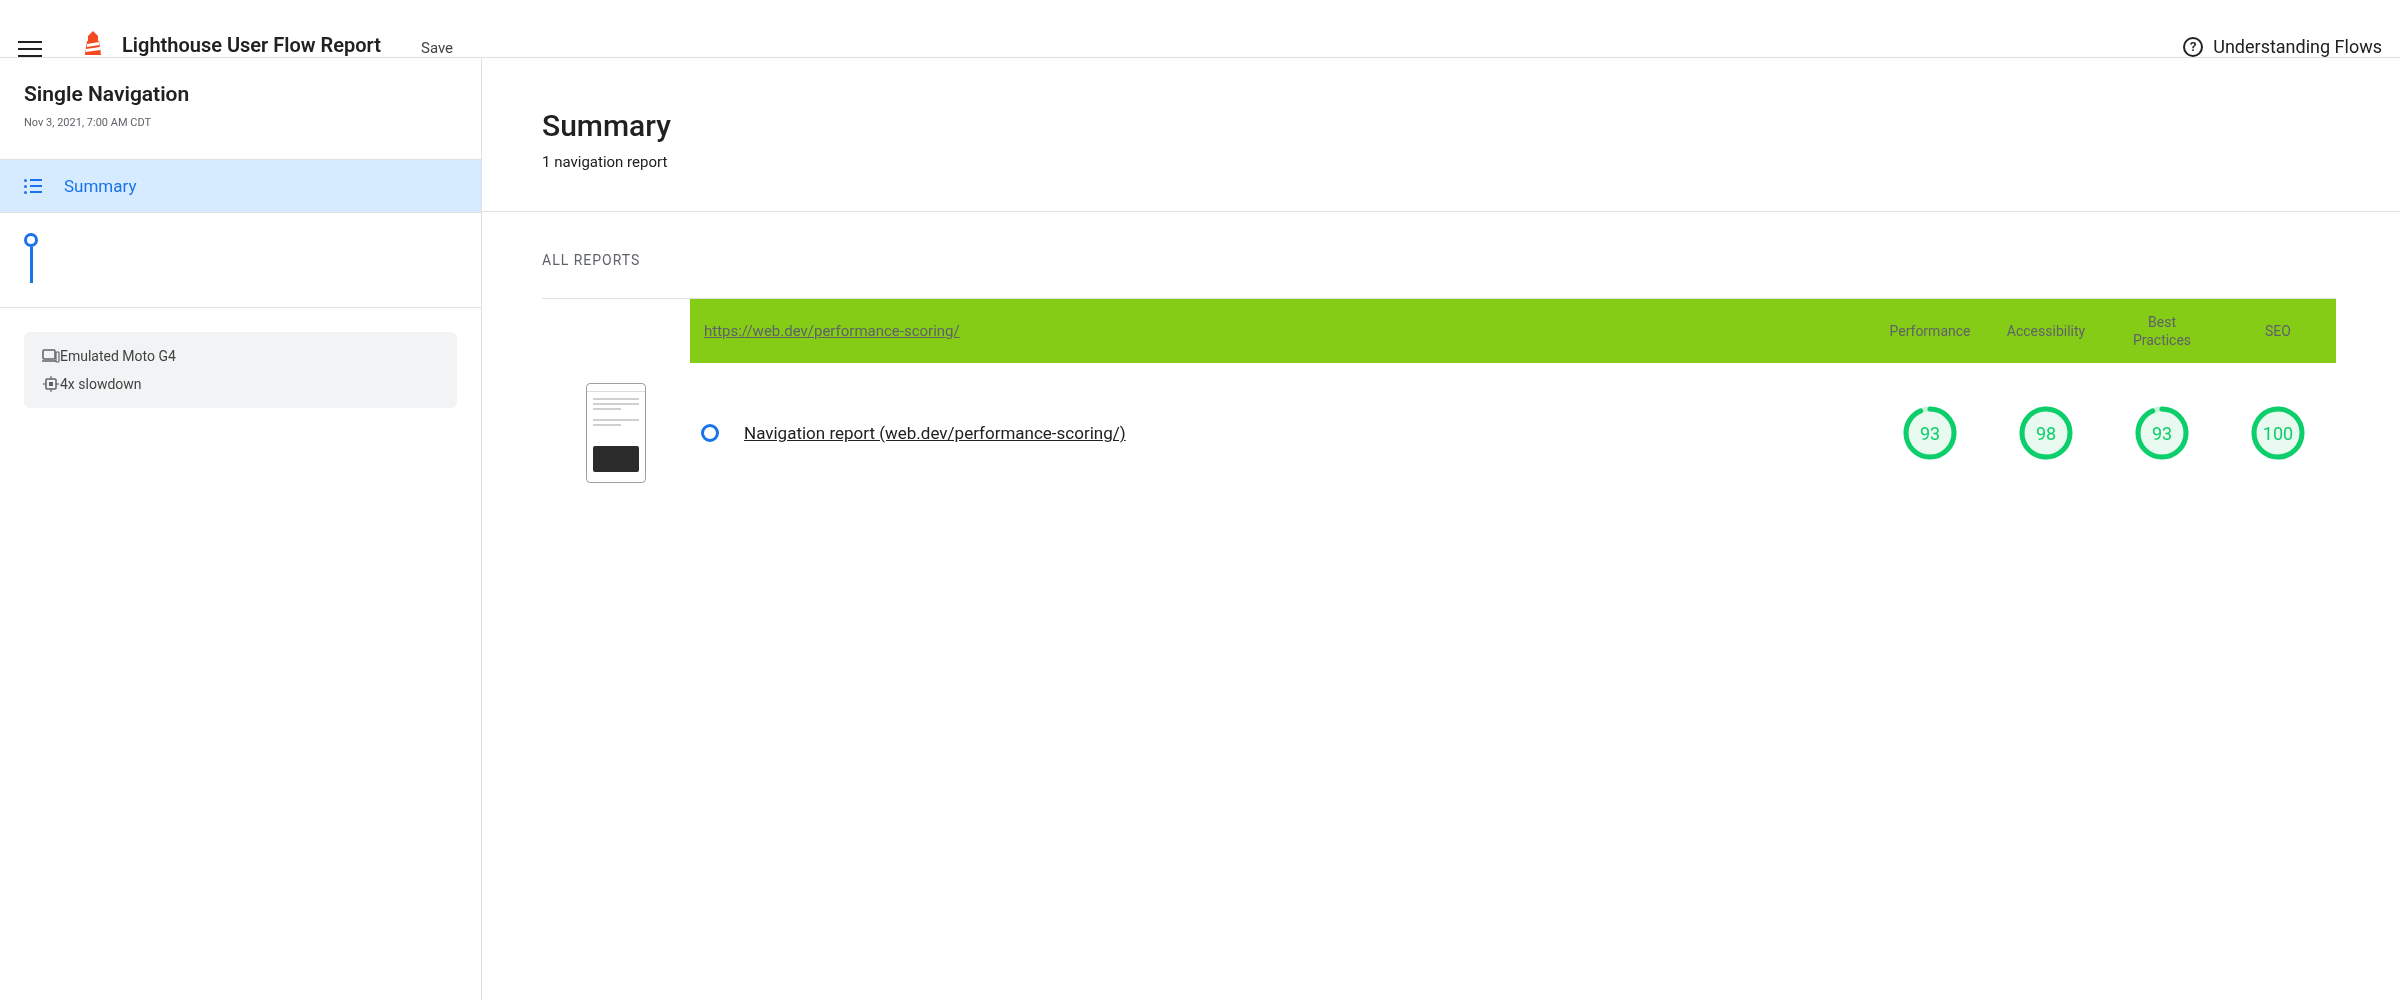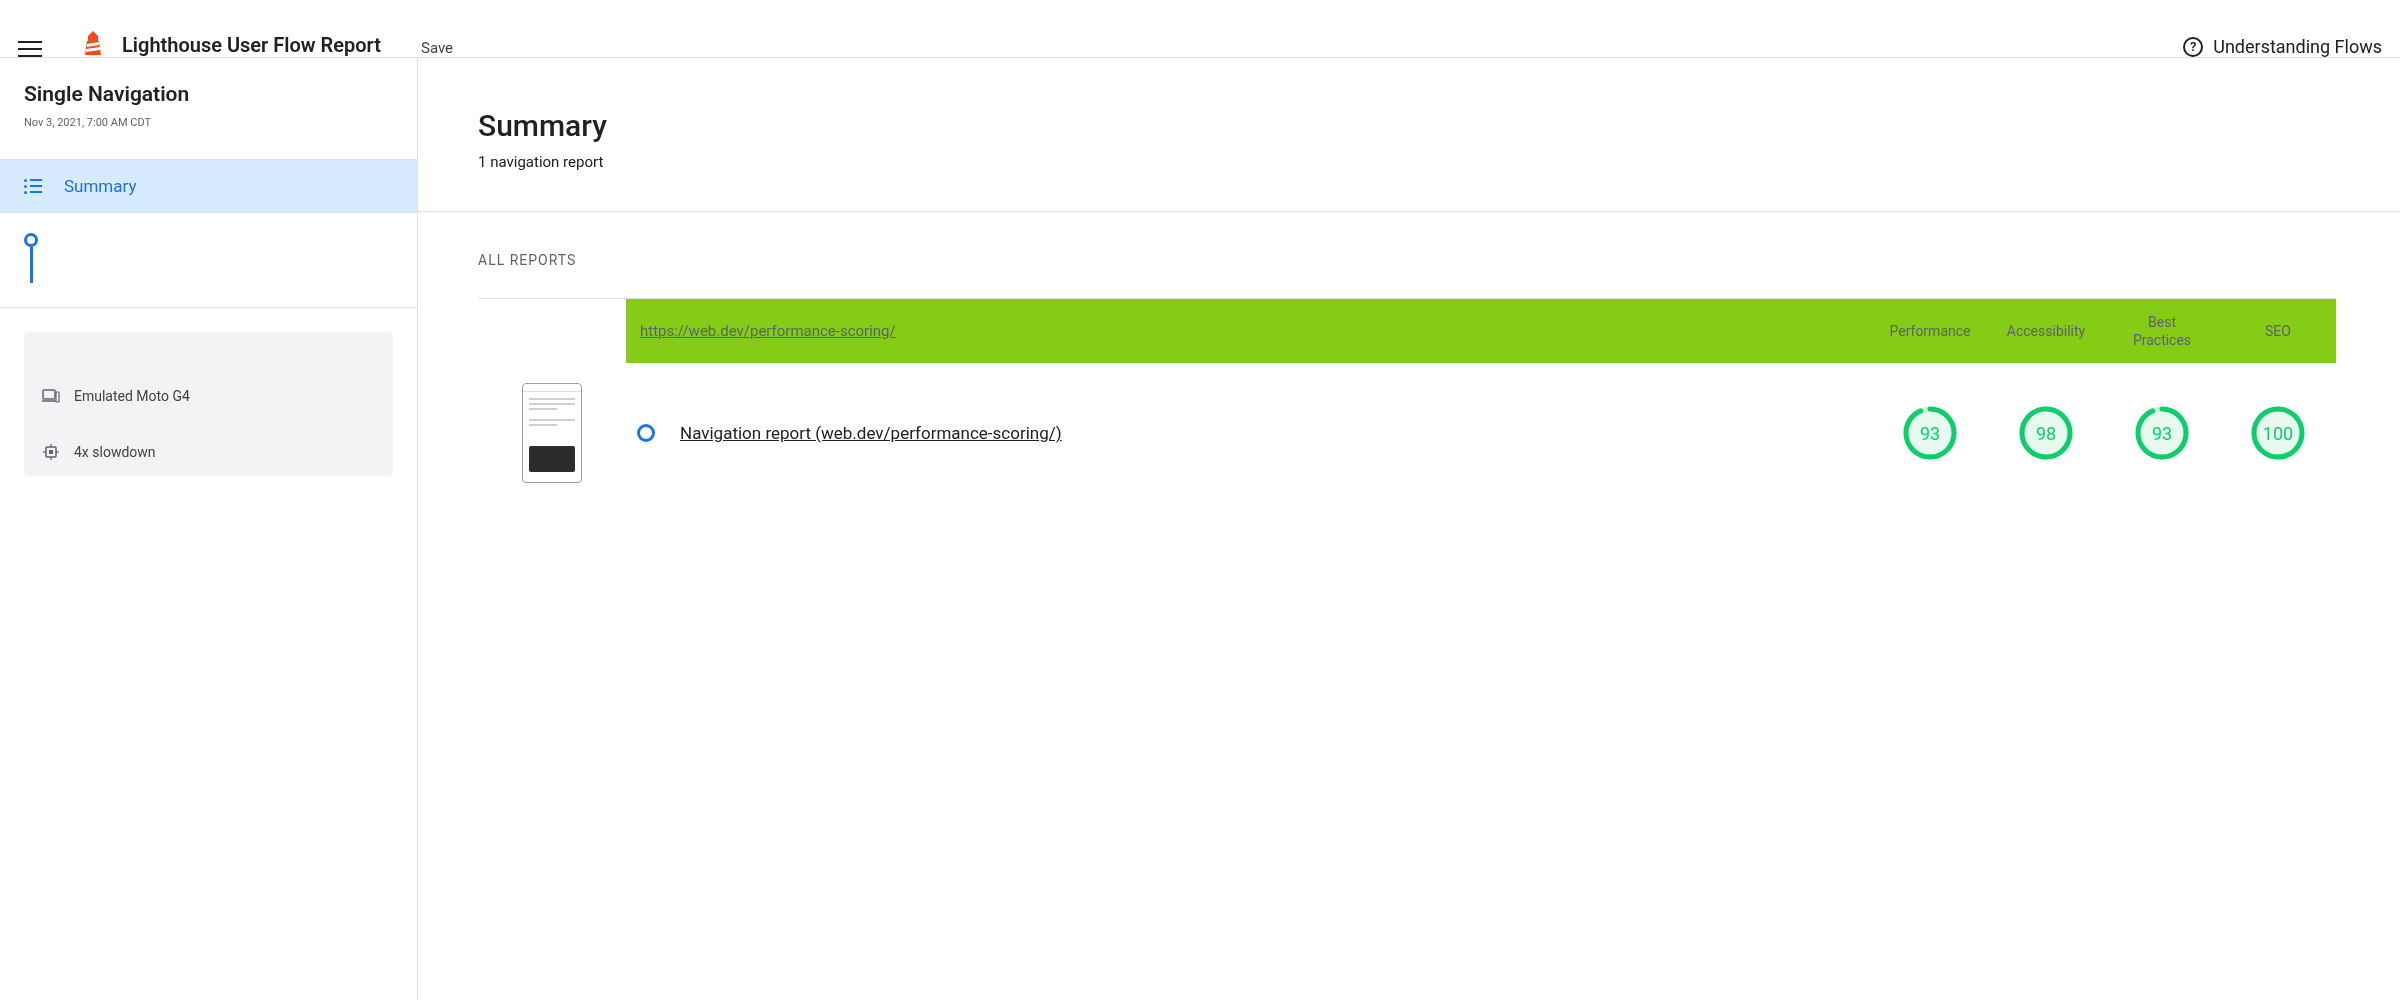--- a/index.html
+++ b/index.html
@@ -64,21 +64,21 @@
     border: 2px solid #212121;
     border-radius: 50%;
     font-size: 13px;
     font-weight: 600;
   }
   .layout {
     display: flex;
     min-height: calc(100vh - 58px);
   }
   .sidebar {
-    width: 418px;
+    width: 482px;
     border-right: 1px solid #e0e0e0;
     flex-shrink: 0;
   }
   .sb-header {
     padding: 24px 24px 30px;
     border-bottom: 1px solid #e0e0e0;
   }
   .sb-title {
     font-size: 21px;
     font-weight: 600;
@@ -158,23 +158,21 @@
     margin: 24px;
     padding: 16px 18px;
     background: #f1f3f4;
     border-radius: 6px;
     font-size: 14px;
     color: #424242;
   }
   .env-row {
     display: flex;
     align-items: center;
-    gap: 14px;
     margin-bottom: 12px;
-    margin-top: 40px;
   }
   .env-row:last-child { margin-bottom: 0; }
   .env-icon {
     width: 18px;
     height: 16px;
     display: inline-flex;
     align-items: center;
     justify-content: center;
   }
   .main {

